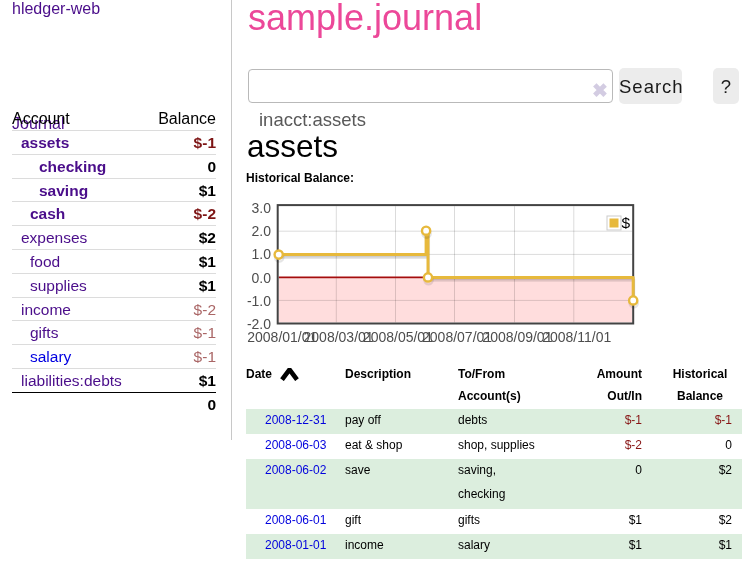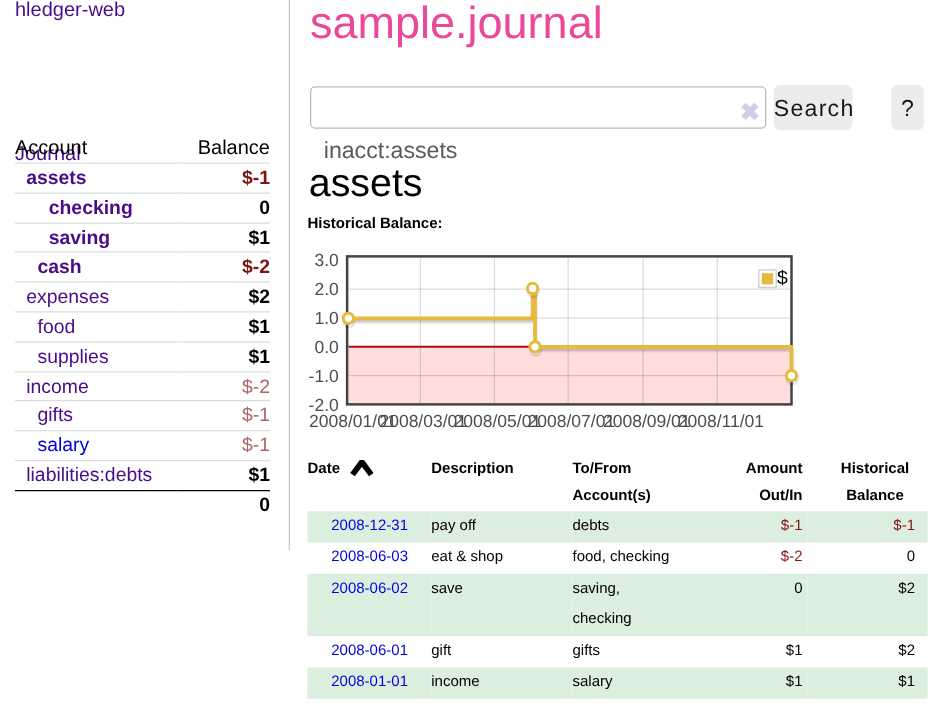--- a/index.html
+++ b/index.html
@@ -221,21 +221,21 @@
 <tr class="g">
         <td class="date"><a href="#">2008-12-31</a></td>
         <td>pay off</td>
         <td>debts</td>
         <td class="r c4 neg">$-1</td>
         <td class="r c5 neg">$-1</td>
       </tr>
 <tr>
         <td class="date"><a href="#">2008-06-03</a></td>
         <td>eat &amp; shop</td>
-        <td>food, checking</td>
+        <td>shop, supplies</td>
         <td class="r c4 neg">$-2</td>
         <td class="r c5">0</td>
       </tr>
 <tr class="g tall">
         <td class="date"><a href="#">2008-06-02</a></td>
         <td>save</td>
         <td>saving,<br>checking</td>
         <td class="r c4">0</td>
         <td class="r c5">$2</td>
       </tr>

